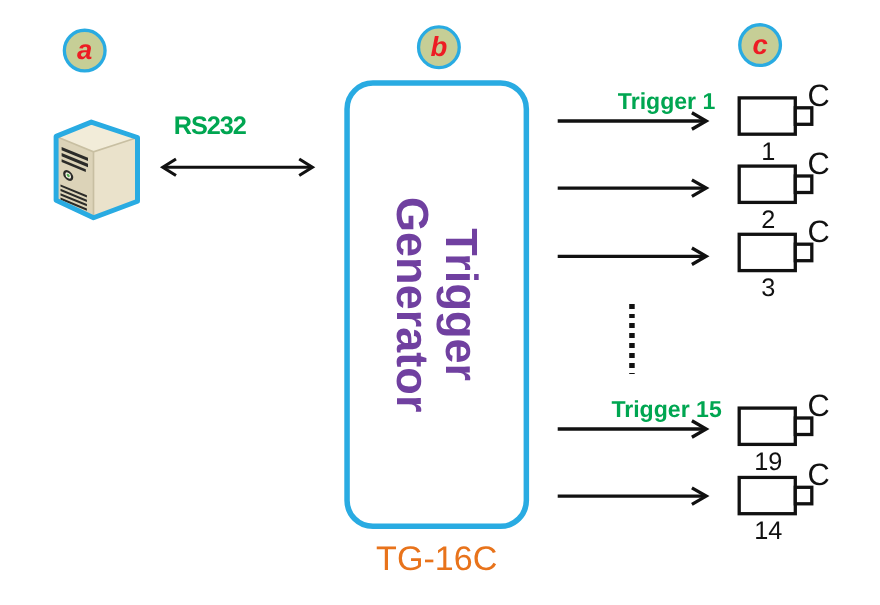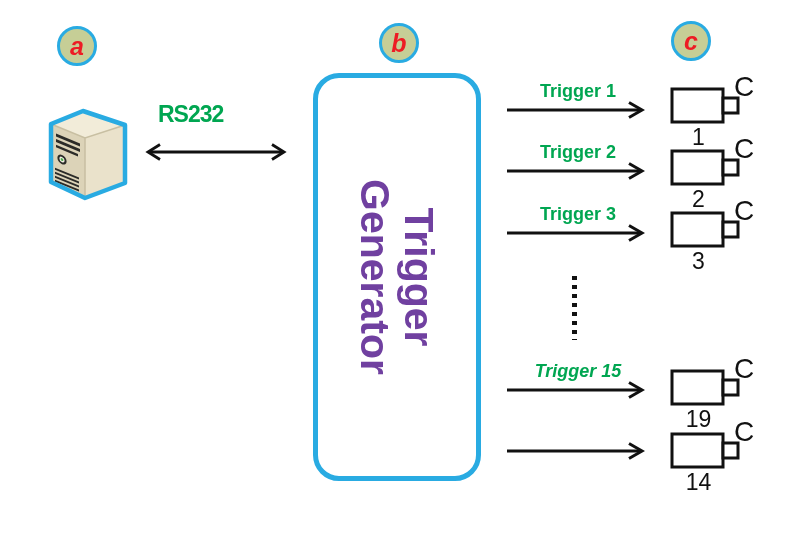--- a/index.html
+++ b/index.html
@@ -31,22 +31,22 @@
     color:#7040A0; font-weight:bold; font-size:41px; line-height:1.08;
     text-align:center; white-space:nowrap;
   }
   .gentext span { display:block; }
   .model {
     position:absolute; left:317px; top:490px; width:160px; text-align:center;
     color:#E8731B; font-size:31px; font-weight:normal;
   }
   
   .trigger-label {
-    position:absolute; left:505px; width:146px; text-align:center;
-    color:#00A651; font-weight:bold; font-size:18px;
+    position:absolute; left:533px; width:146px; text-align:center;
+    color:#00A651; font-weight:bold; font-size:21px;
   }
   .t-arrow { position:absolute; left:505px; }
   
   .camera { position:absolute; left:670px; width:95px; height:74px; }
   .camera svg { position:absolute; left:0; top:12px; }
   .camera .mount {
     position:absolute; left:64px; top:-2px; color:#111;
     font-size:28px; line-height:1; font-weight:normal;
   }
   .camera .num {
@@ -100,72 +100,71 @@
       <polyline points="19,3.5 7,11 19,18.5" fill="none" stroke="#111" stroke-width="2.8" stroke-linejoin="miter"></polyline>
       <polyline points="131,3.5 143,11 131,18.5" fill="none" stroke="#111" stroke-width="2.8" stroke-linejoin="miter"></polyline>
     </svg>
   </div>
 
   <div class="genbox"></div>
   <div class="gentext">
     <span>Trigger</span>
     <span>Generator</span>
   </div>
+  <div class="model">TG-16C</div>
 
   <div class="trigger-label" style="top:81px;">Trigger 1</div>
   <div class="t-arrow" style="top:99px;">
     <svg width="146" height="22" viewBox="0 0 146 22">
       <line x1="2" y1="11" x2="136" y2="11" stroke="#111" stroke-width="3"></line>
       <polyline points="124,3.5 137,11 124,18.5" fill="none" stroke="#111" stroke-width="3"></polyline>
     </svg>
   </div>
   <div class="camera" style="top:75px;">
     <svg width="74" height="38" viewBox="0 0 74 38">
       <rect x="2" y="2" width="51" height="33" fill="#fff" stroke="#111" stroke-width="3"></rect>
       <rect x="53" y="11" width="15" height="15" fill="#fff" stroke="#111" stroke-width="3"></rect>
     </svg>
     <div class="mount">C</div>
     <div class="num">1</div>
   </div>
 
-  <div class="trigger-label" style="top:142px;">Trigger 2</div>
   <div class="t-arrow" style="top:160px;">
     <svg width="146" height="22" viewBox="0 0 146 22">
       <line x1="2" y1="11" x2="136" y2="11" stroke="#111" stroke-width="3"></line>
       <polyline points="124,3.5 137,11 124,18.5" fill="none" stroke="#111" stroke-width="3"></polyline>
     </svg>
   </div>
   <div class="camera" style="top:137px;">
     <svg width="74" height="38" viewBox="0 0 74 38">
       <rect x="2" y="2" width="51" height="33" fill="#fff" stroke="#111" stroke-width="3"></rect>
       <rect x="53" y="11" width="15" height="15" fill="#fff" stroke="#111" stroke-width="3"></rect>
     </svg>
     <div class="mount">C</div>
     <div class="num">2</div>
   </div>
 
-  <div class="trigger-label" style="top:204px;">Trigger 3</div>
   <div class="t-arrow" style="top:222px;">
     <svg width="146" height="22" viewBox="0 0 146 22">
       <line x1="2" y1="11" x2="136" y2="11" stroke="#111" stroke-width="3"></line>
       <polyline points="124,3.5 137,11 124,18.5" fill="none" stroke="#111" stroke-width="3"></polyline>
     </svg>
   </div>
   <div class="camera" style="top:199px;">
     <svg width="74" height="38" viewBox="0 0 74 38">
       <rect x="2" y="2" width="51" height="33" fill="#fff" stroke="#111" stroke-width="3"></rect>
       <rect x="53" y="11" width="15" height="15" fill="#fff" stroke="#111" stroke-width="3"></rect>
     </svg>
     <div class="mount">C</div>
     <div class="num">3</div>
   </div>
 
   <div class="dots"></div>
 
-  <div class="trigger-label" style="top:361px;font-style:italic;">Trigger 15</div>
+  <div class="trigger-label" style="top:361px;">Trigger 15</div>
   <div class="t-arrow" style="top:379px;">
     <svg width="146" height="22" viewBox="0 0 146 22">
       <line x1="2" y1="11" x2="136" y2="11" stroke="#111" stroke-width="3"></line>
       <polyline points="124,3.5 137,11 124,18.5" fill="none" stroke="#111" stroke-width="3"></polyline>
     </svg>
   </div>
   <div class="camera" style="top:357px;">
     <svg width="74" height="38" viewBox="0 0 74 38">
       <rect x="2" y="2" width="51" height="33" fill="#fff" stroke="#111" stroke-width="3"></rect>
       <rect x="53" y="11" width="15" height="15" fill="#fff" stroke="#111" stroke-width="3"></rect>

